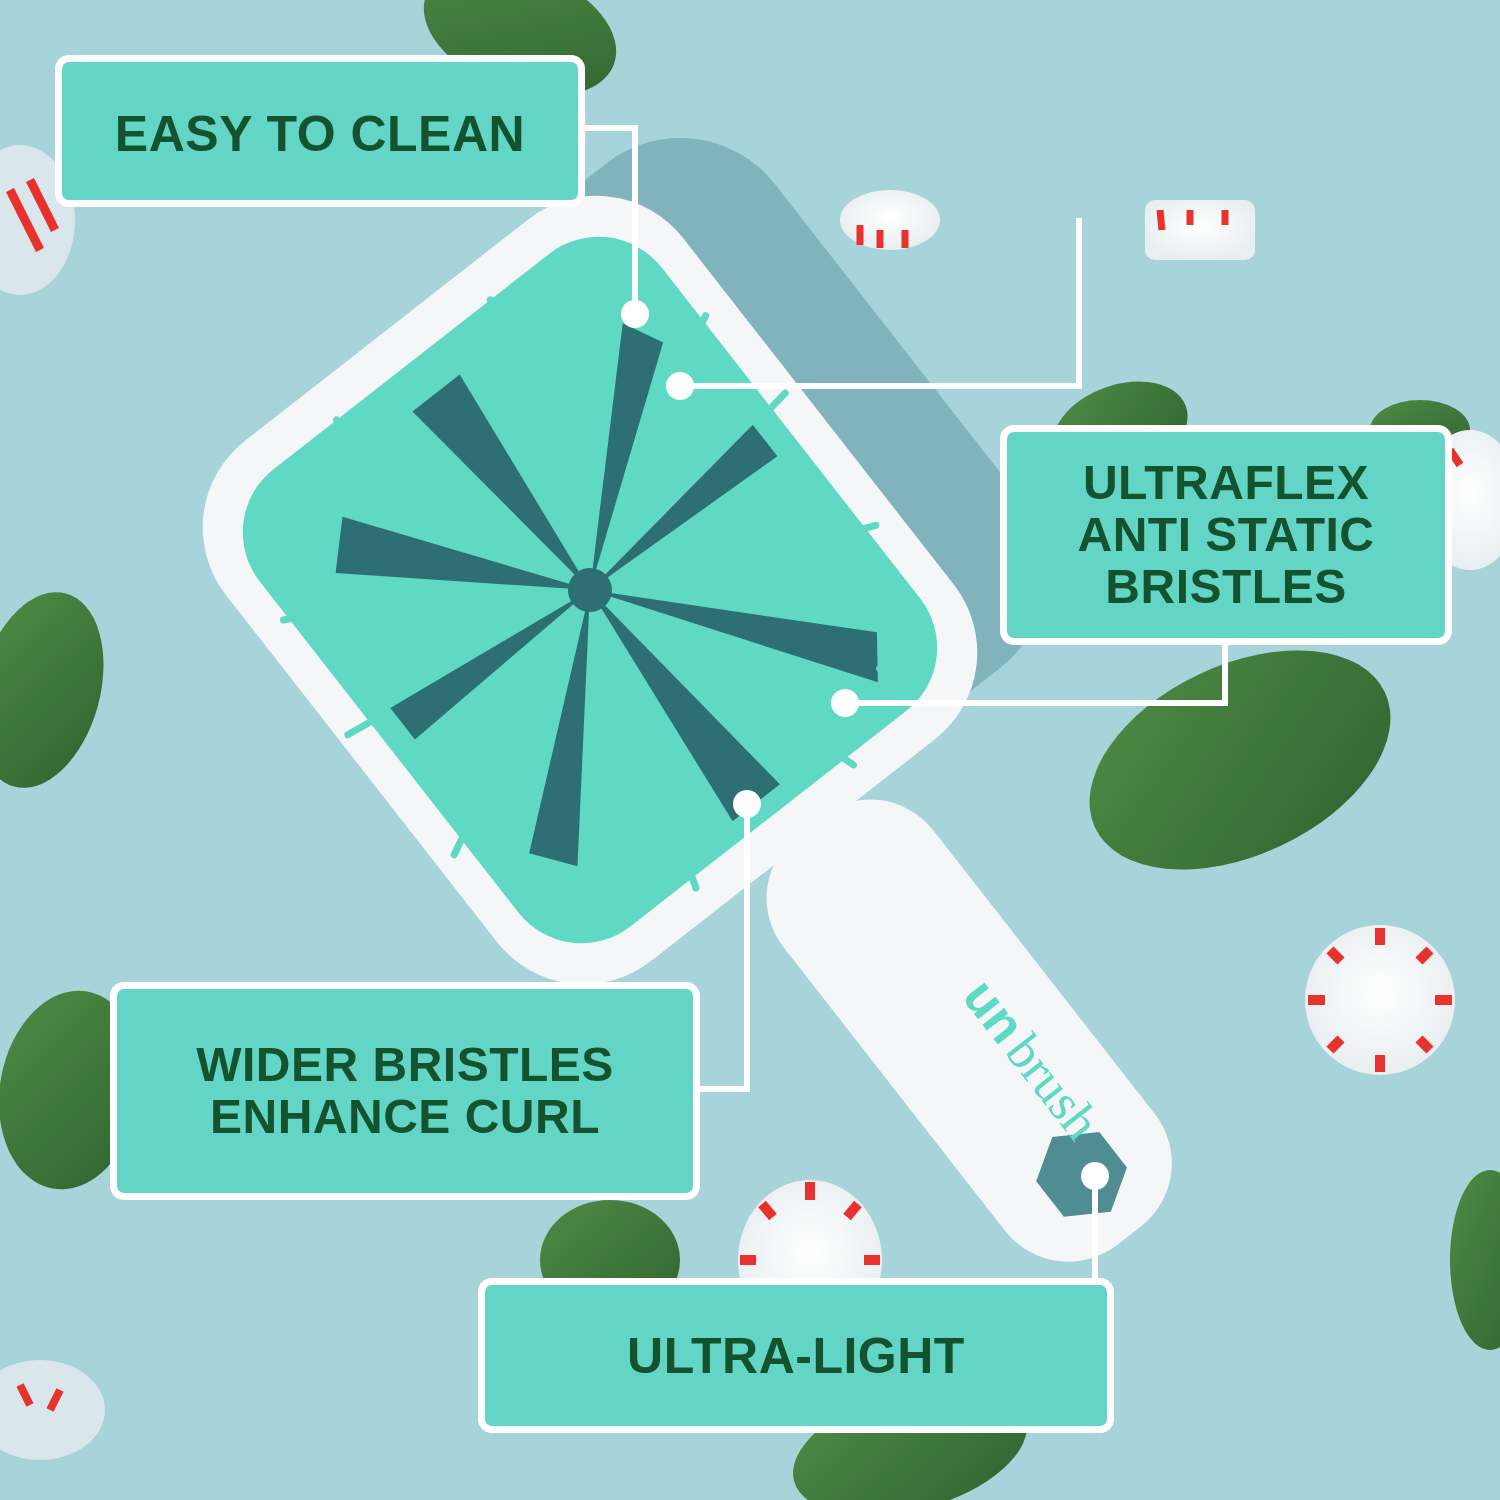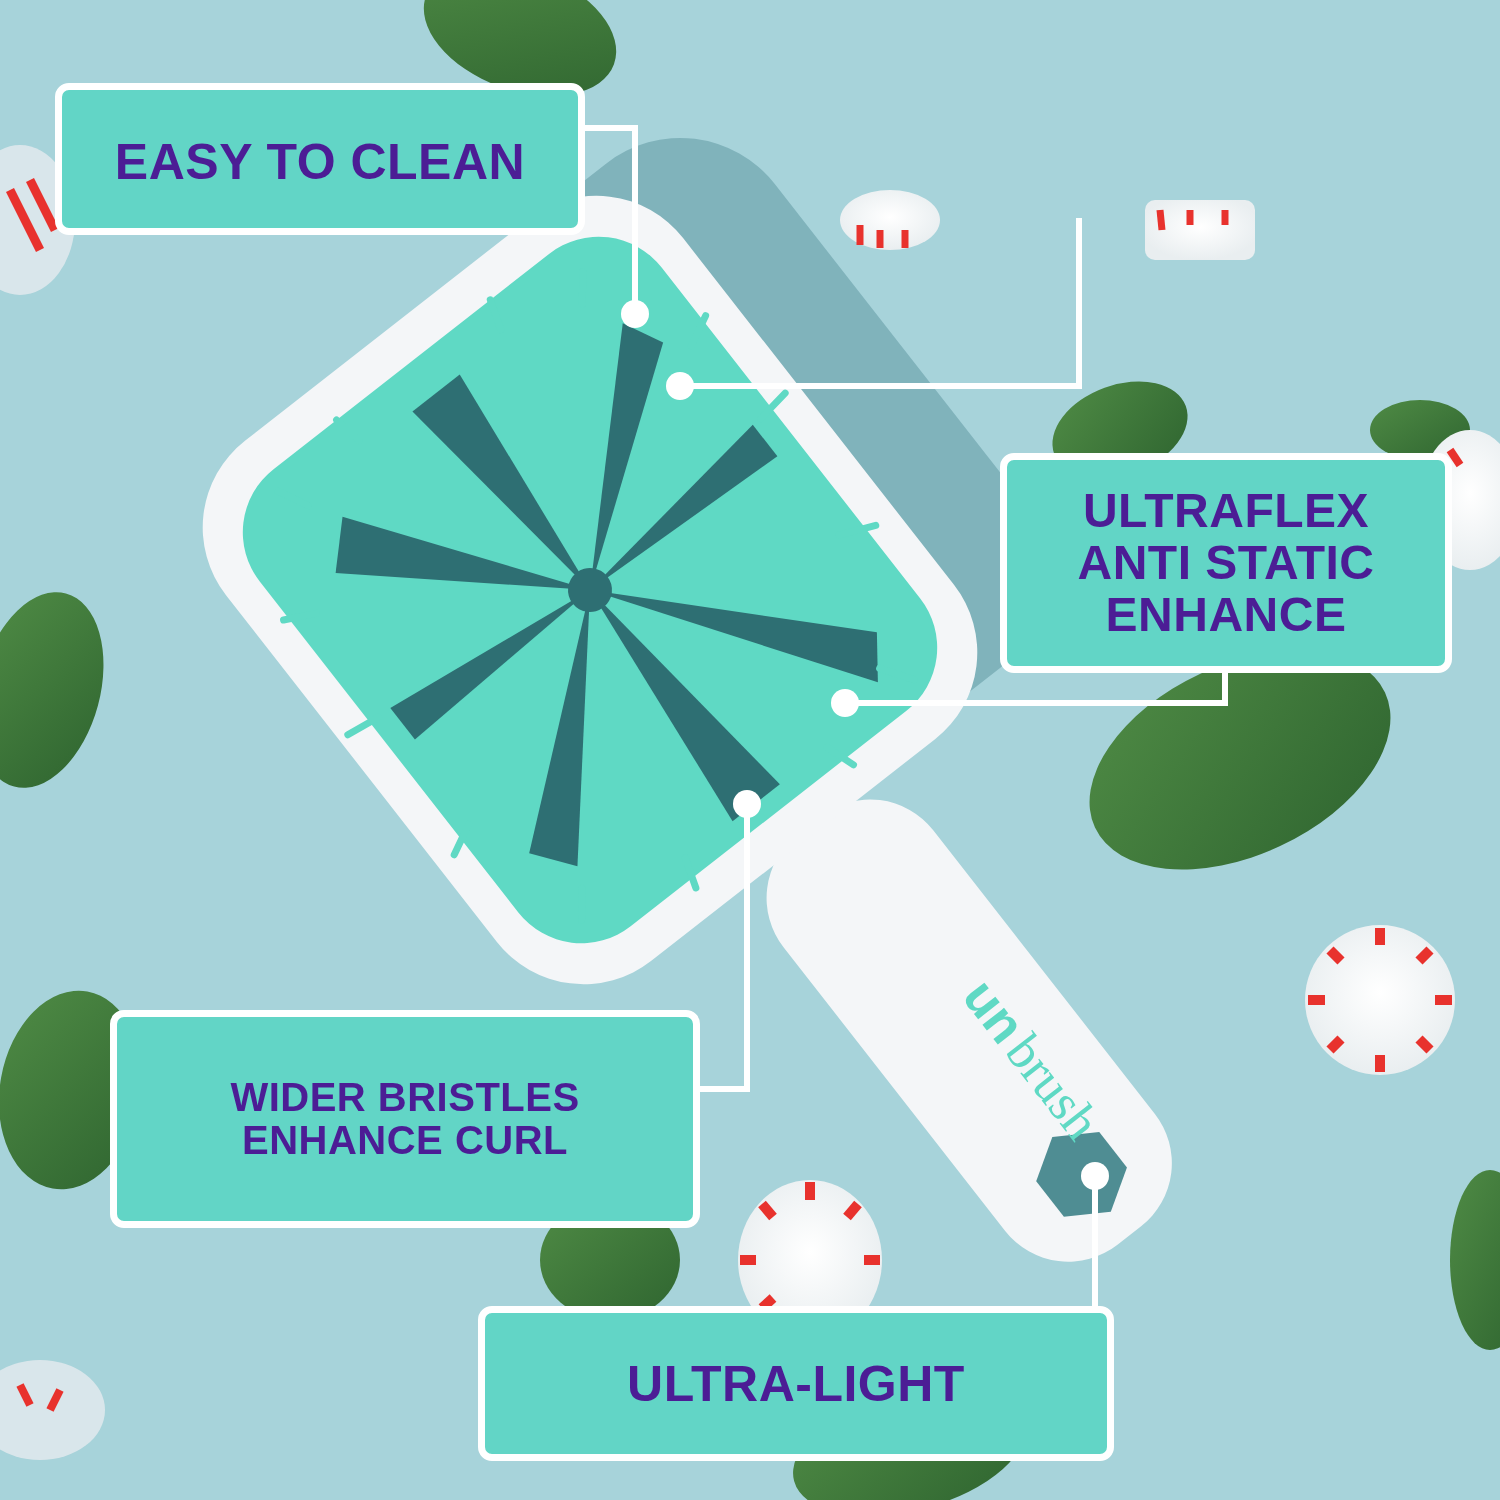--- a/index.html
+++ b/index.html
@@ -8,29 +8,28 @@
     background: #a7d3da;
     font-family: "Liberation Sans", "DejaVu Sans", sans-serif;
     position: relative;
   }
   .scene { position: absolute; inset: 0; width: 1500px; height: 1500px; }
   .callout {
     position: absolute;
     background: #62d5c6;
     border: 7px solid #ffffff;
     border-radius: 14px;
-    color: #4c1d95;
+    color: #14532d;
     font-weight: 700;
     text-align: center;
     display: flex;
     align-items: center;
     justify-content: center;
     letter-spacing: 0.5px;
     line-height: 1.08;
-    margin-top: 28px;
   }
   .callout span { display: block; }
   .line { position: absolute; background: #ffffff; }
   .dot {
     position: absolute;
     width: 28px; height: 28px;
     border-radius: 50%;
     background: #ffffff;
   }
 </style>
@@ -200,24 +199,24 @@
   </div>
 
   <div class="callout" style="left:55px;top:55px;width:530px;height:152px;font-size:50px;align-items:flex-start;padding-top:45px;">
     <span>EASY TO CLEAN</span>
   </div>
 
 
   <div class="callout" style="left:1000px;top:425px;width:452px;height:220px;font-size:48px;flex-direction:column;">
     <span>ULTRAFLEX</span>
     <span>ANTI STATIC</span>
-    <span>ENHANCE</span>
-  </div>
-
-  <div class="callout" style="left:110px;top:982px;width:590px;height:218px;font-size:40px;flex-direction:column;">
+    <span>BRISTLES</span>
+  </div>
+
+  <div class="callout" style="left:110px;top:982px;width:590px;height:218px;font-size:48px;flex-direction:column;">
     <span>WIDER BRISTLES</span>
     <span>ENHANCE CURL</span>
   </div>
 
   <div class="callout" style="left:478px;top:1278px;width:636px;height:155px;font-size:50px;">
     <span>ULTRA-LIGHT</span>
   </div>
 </div>
 
 </body></html>

